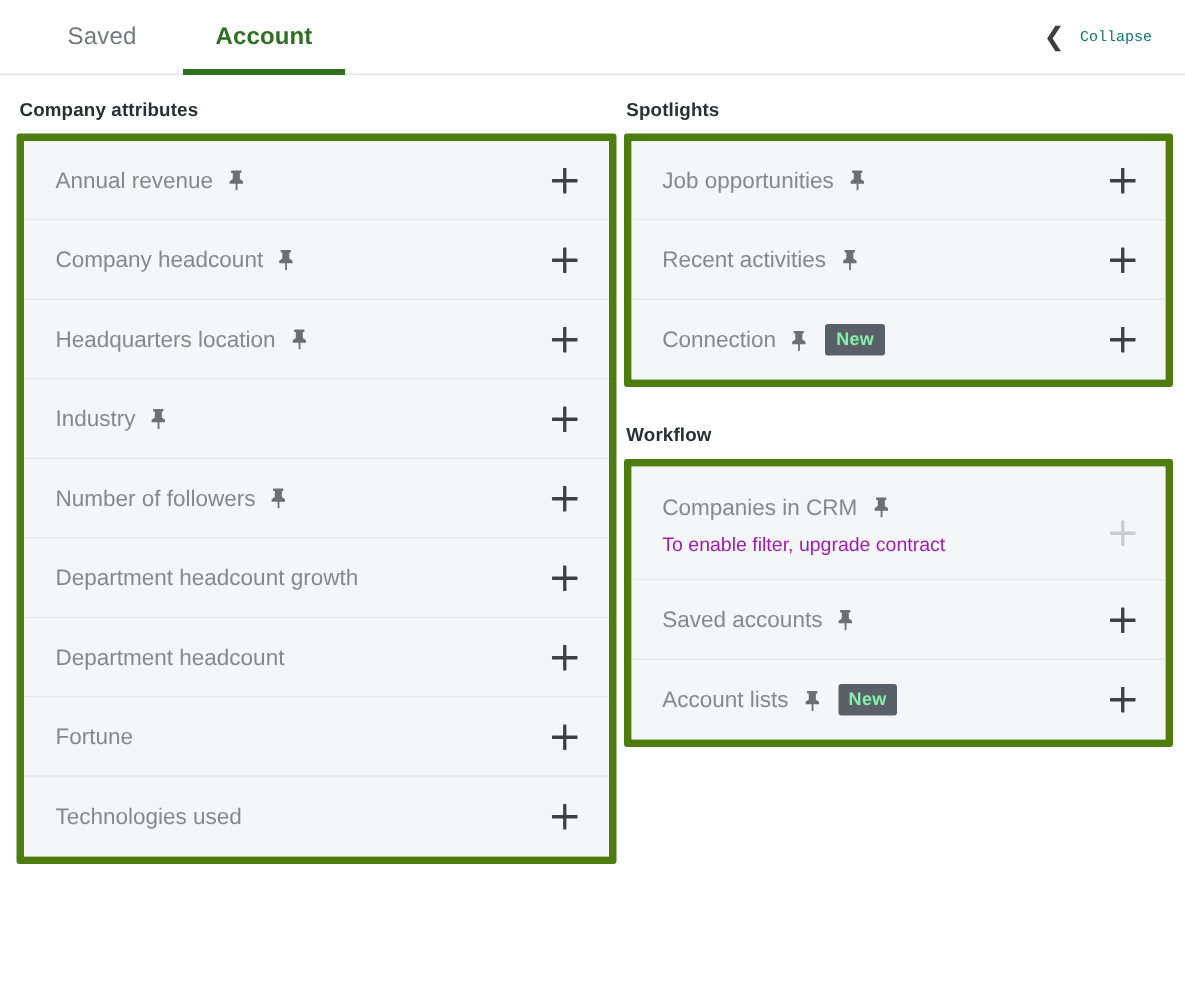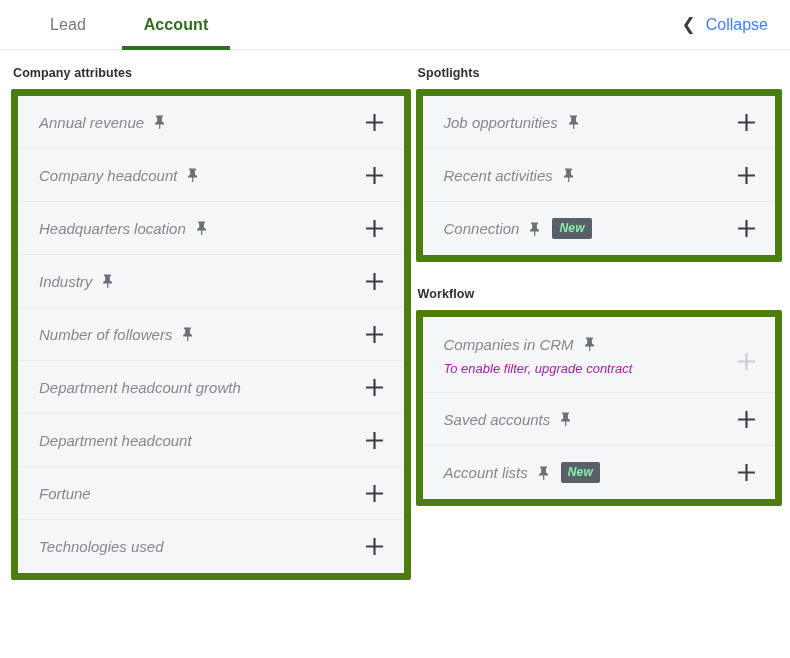--- a/index.html
+++ b/index.html
@@ -72,22 +72,23 @@
     padding: 0;
   }
   .collapse-chevron {
     font-size: 17px;
     color: #3b3f42;
     line-height: 1;
     display: inline-block;
     transform: translateY(-1px);
   }
   .collapse-label {
-    font-size: 16px;
-    color: #3b82f6;
+    font-size: 10px;
+    color: #0f766e;
+    font-family: Liberation Mono, monospace;
   }
 
   
   .content {
     position: relative;
     display: flex;
     padding: 0;
   }
   .col {
     box-sizing: border-box;
@@ -106,25 +107,24 @@
     font-weight: bold;
     color: #2b2f33;
     margin: 16px 0 9px 2px;
     letter-spacing: 0.1px;
   }
   .section-title.workflow-title {
     margin-top: 25px;
   }
 
   .card {
-    border: 7px solid #4d7c0f;
+    border: 5px solid #4d7c0f;
     border-radius: 2px;
     background: #f4f6f8;
     overflow: hidden;
-    font-style: italic;
   }
 
   .row {
     position: relative;
     display: flex;
     align-items: center;
     min-height: 53px;
     box-sizing: border-box;
     padding: 0 18px 0 21px;
     border-bottom: 1px solid #e6e9ec;
@@ -214,21 +214,21 @@
   .plus-btn .plus-stroke { fill: #3d4145; }
   .plus-btn.disabled { cursor: default; }
   .plus-btn.disabled .plus-stroke { fill: #c9cdd1; }
 </style>
 </head>
 <body>
 
 <div class="header">
   <div class="tabs">
     <div class="tab">
-      <span>Lead</span>
+      <span>Saved</span>
     </div>
     <div class="tab active">
       <span>Account</span>
     </div>
   </div>
 
   <button class="collapse-btn">
     <span class="collapse-chevron">❮</span>
     <span class="collapse-label">Collapse</span>
   </button>

